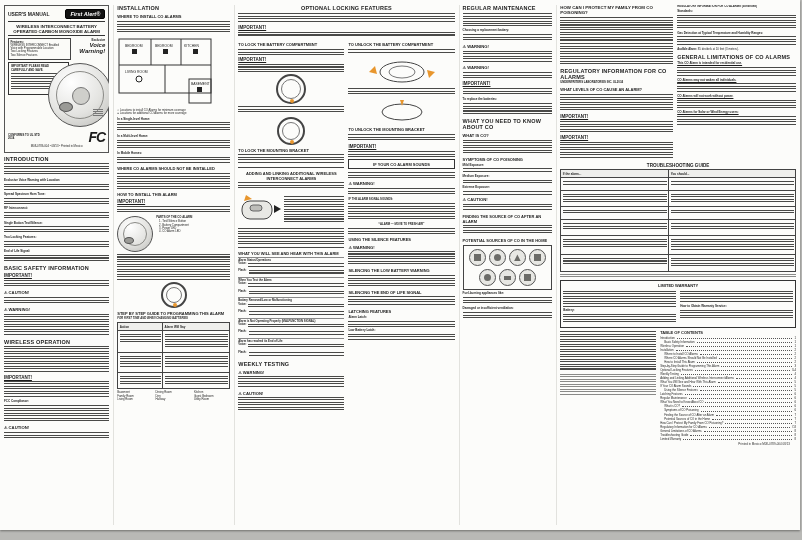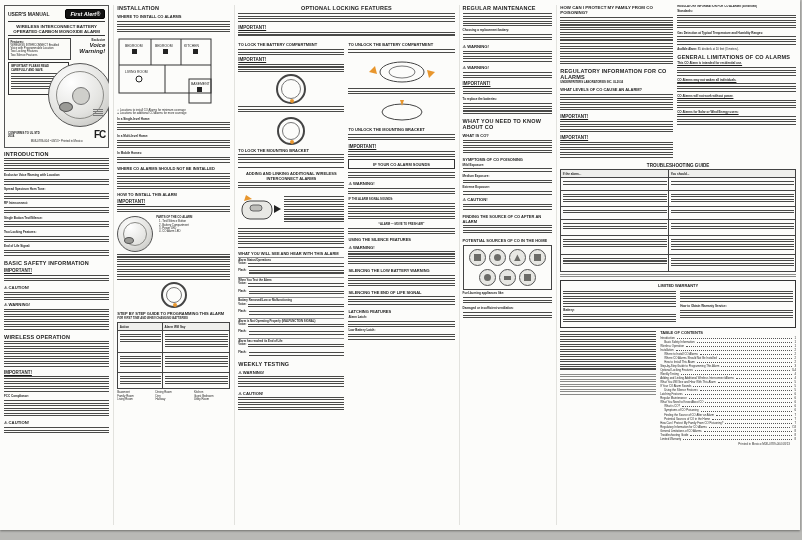--- a/index.html
+++ b/index.html
@@ -36,21 +36,21 @@
   .feat-row{display:flex;gap:2px;align-items:flex-start}
   .featbox{border:1px solid #444;padding:1.5px;width:58px}
   .voice{font-size:6px;font-weight:800;font-style:italic;line-height:1}
   .voice-top{font-size:3px;font-weight:700}
   .alarm{border-radius:50%;background:radial-gradient(circle at 36% 30%,#ffffff,#e3e3e0 55%,#b9b9b5);border:1px solid #555;position:relative}
   .alarm .ring{position:absolute;border:1px solid #8a8a86;border-radius:50%}
   .alarm .hub{position:absolute;background:#cfcfcb;border:1px solid #777;border-radius:50%}
   .alarm .btn{position:absolute;background:#9a9a96;border:1px solid #555;border-radius:50%}
   .vents{position:absolute;display:flex;flex-direction:column;gap:1px}
   .vents i{display:block;width:10px;height:1px;background:#777}
-  .fcc{font-size:10px;font-weight:800;letter-spacing:-1px}
+  .fcc{font-size:14px;font-weight:800;font-style:italic;letter-spacing:-1px}
   
   .bracket{border:2px solid #444;border-radius:50%;position:relative;margin:2px auto}
   .bracket:after{content:"";position:absolute;inset:3px;border:1px solid #777;border-radius:50%}
   .pin{position:absolute;width:4px;height:4px;background:#e8962d;border-radius:50%;bottom:-1px;left:45%}
   table{border-collapse:collapse;width:100%}
   td,th{border:1px solid #444;padding:1.5px;vertical-align:top}
   th{font-size:3px;text-align:left;background:#efefec}
   .toc-row{display:flex;align-items:flex-end;font-size:2.8px;line-height:1.45}
   .toc-dots{flex:1;border-bottom:1px dotted #555;margin:0 2px 1px}
   .srcbox{border:1px solid #444;padding:3px;display:flex;flex-wrap:wrap;gap:3px;justify-content:center;margin:2px 0}

